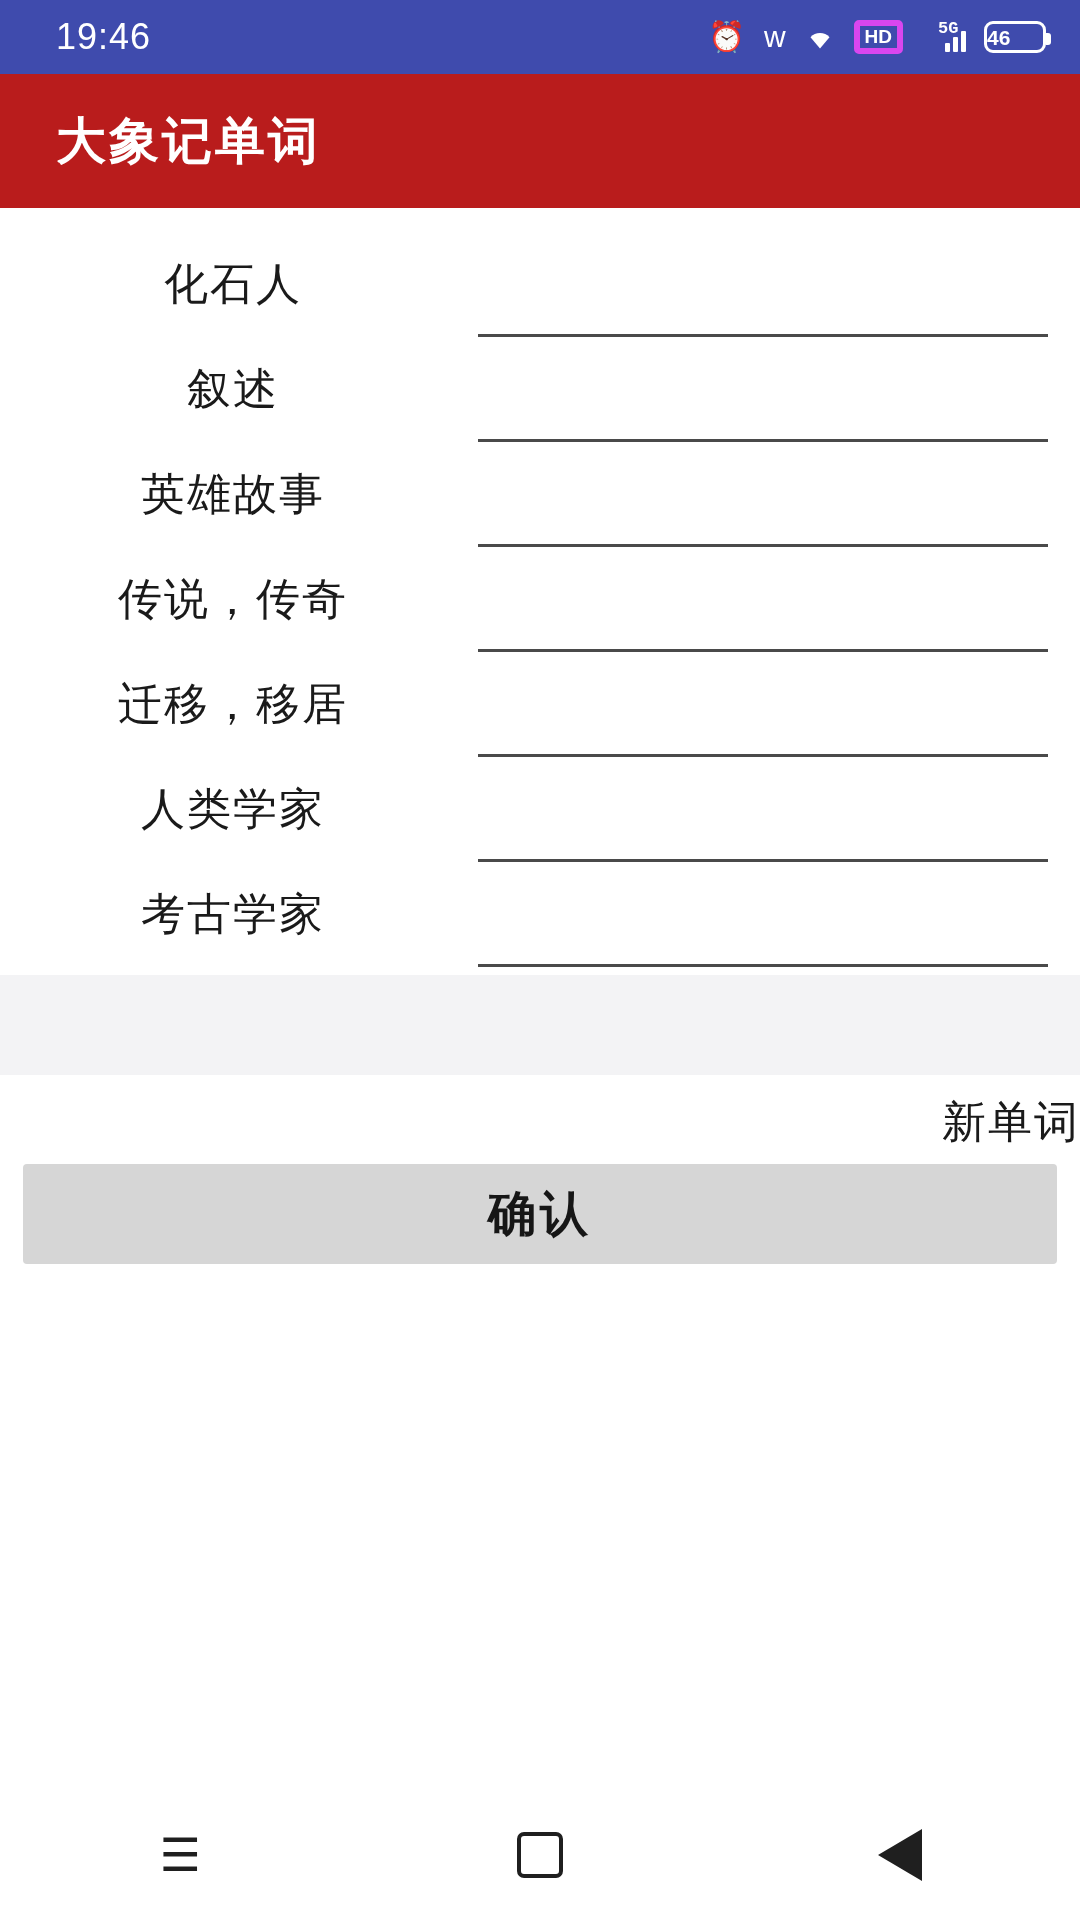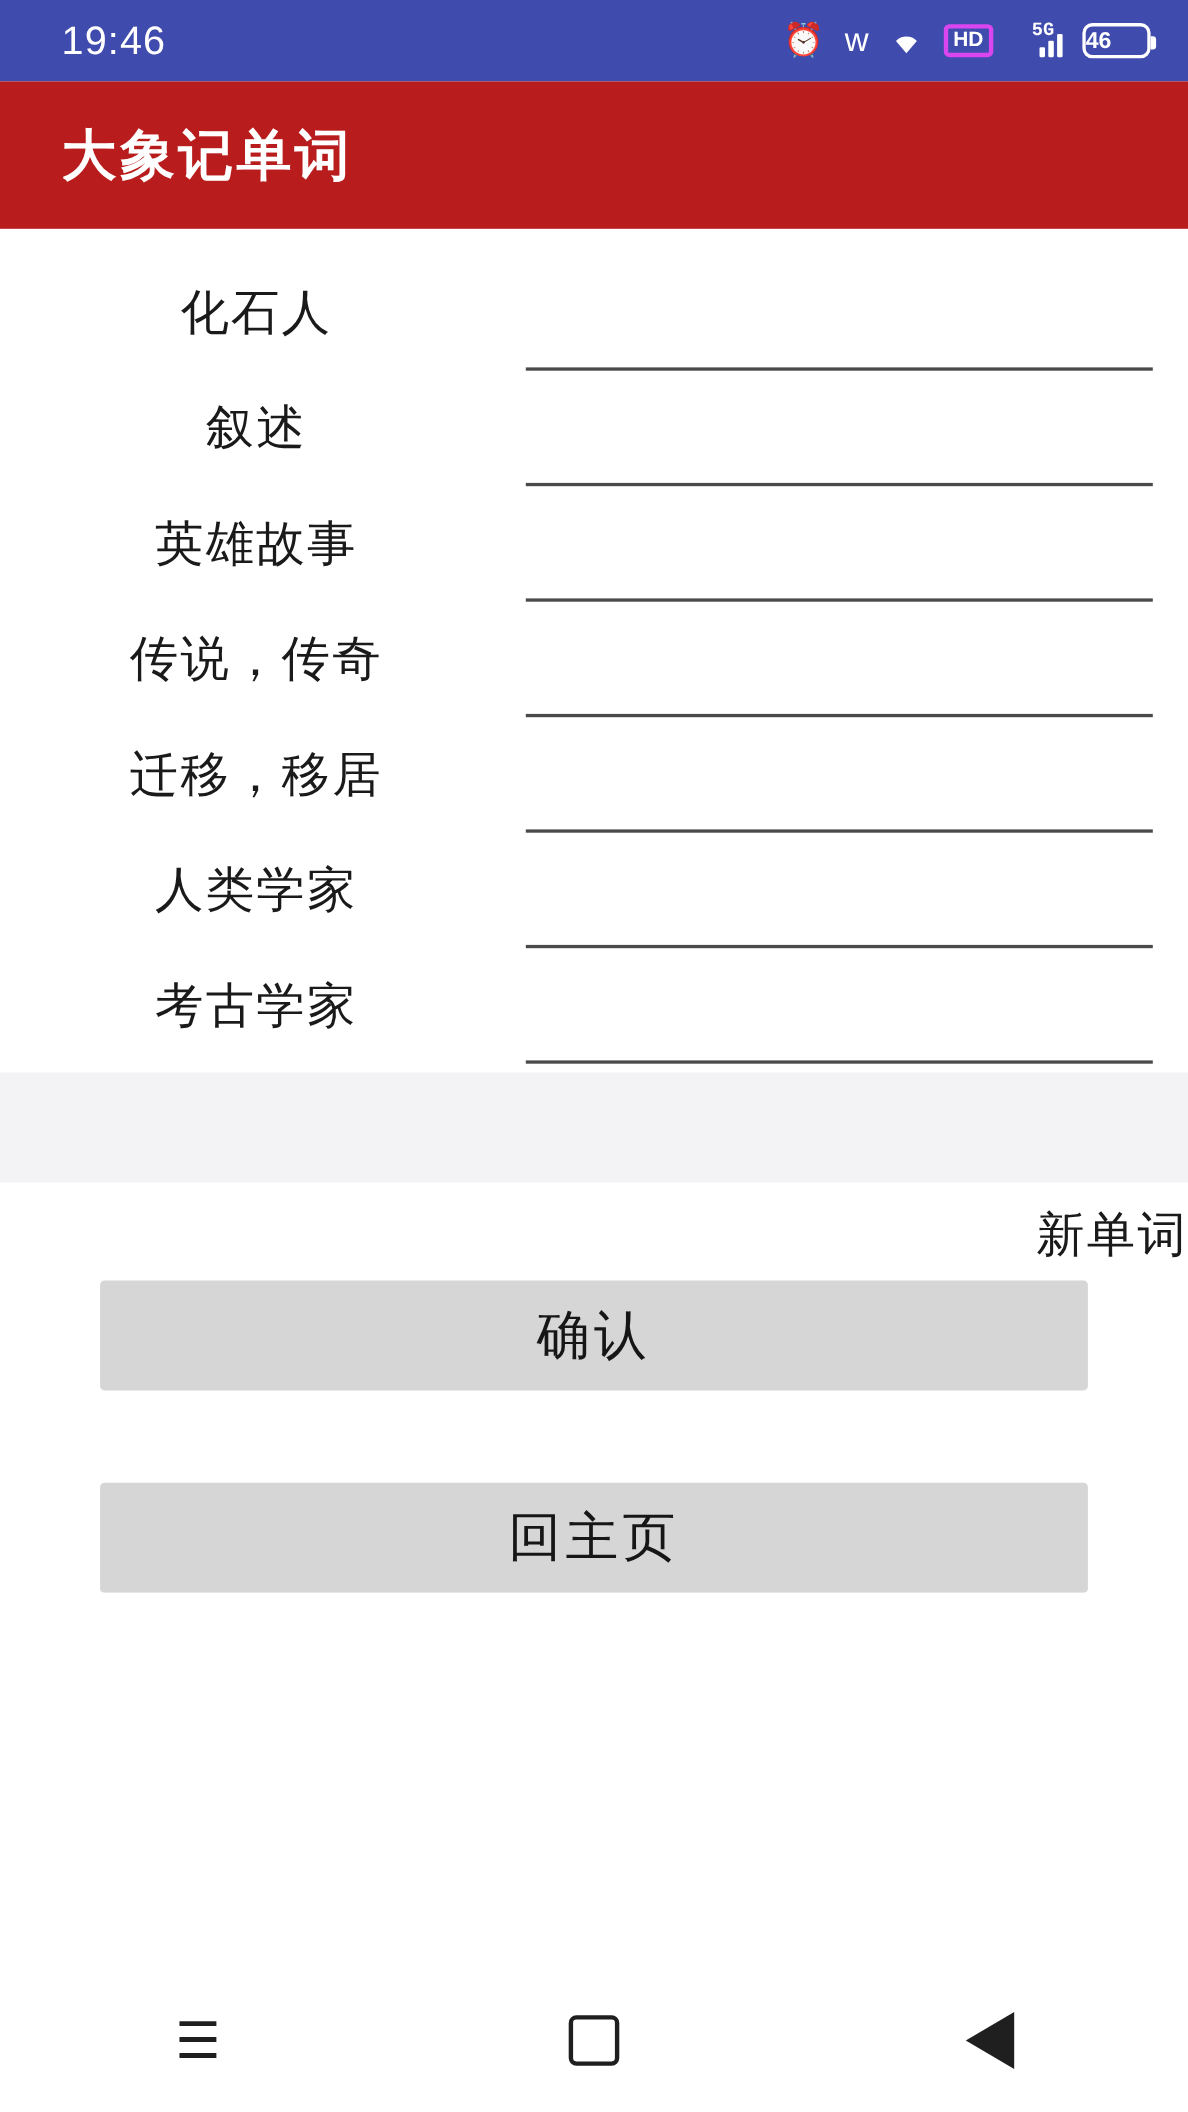--- a/index.html
+++ b/index.html
@@ -46,21 +46,21 @@
     display: inline-flex;
     align-items: center;
     justify-content: center;
     color: #ffffff;
     line-height: 1;
   }
   .ico-alarm { font-size: 30px; }
   .ico-bt { font-size: 30px; }
   .ico-wifi { font-size: 30px; }
   .hd-badge {
-    border: 4px solid #d946ef;
+    border: 6px solid #d946ef;
     border-radius: 5px;
     font-size: 19px;
     font-weight: 700;
     padding: 1px 5px 2px 5px;
     line-height: 1;
   }
   .sig {
     display: inline-flex;
     align-items: flex-end;
     gap: 3px;
@@ -172,29 +172,29 @@
     text-align: right;
     font-size: 44px;
     color: #1a1a1a;
     letter-spacing: 2px;
     margin-top: 18px;
     margin-bottom: 12px;
   }
 
   .btn {
     display: block;
-    width: 898px;
+    width: 1034px;
     margin: 0 auto;
     height: 100px;
     background: #d6d6d6;
     border: none;
     border-radius: 4px;
     font-family: "Liberation Sans", "DejaVu Sans", sans-serif;
     font-size: 48px;
-    font-weight: 400;
+    font-weight: 700;
     color: #161616;
     letter-spacing: 4px;
     cursor: pointer;
   }
   .btn-confirm { margin-bottom: 84px; }
 
   .rest {
     flex: 1 1 auto;
     background: #ffffff;
   }
@@ -301,21 +301,20 @@
       <input class="word-input" type="text" value="" style="">
     </div>
 
   </div>
 
   <div class="spacer-band"></div>
 
   <div>
     <div class="newword-caption">新单词</div>
     <button class="btn btn-confirm">确认</button>
-    <button class="btn btn-home">回主页</button>
   </div>
 
   <div class="rest"></div>
 
   <div class="nav-bar">
     <div class="nav-btn">
       <span class="nav-recent">☰</span>
     </div>
     <div class="nav-btn">
       <span class="nav-home"></span>

